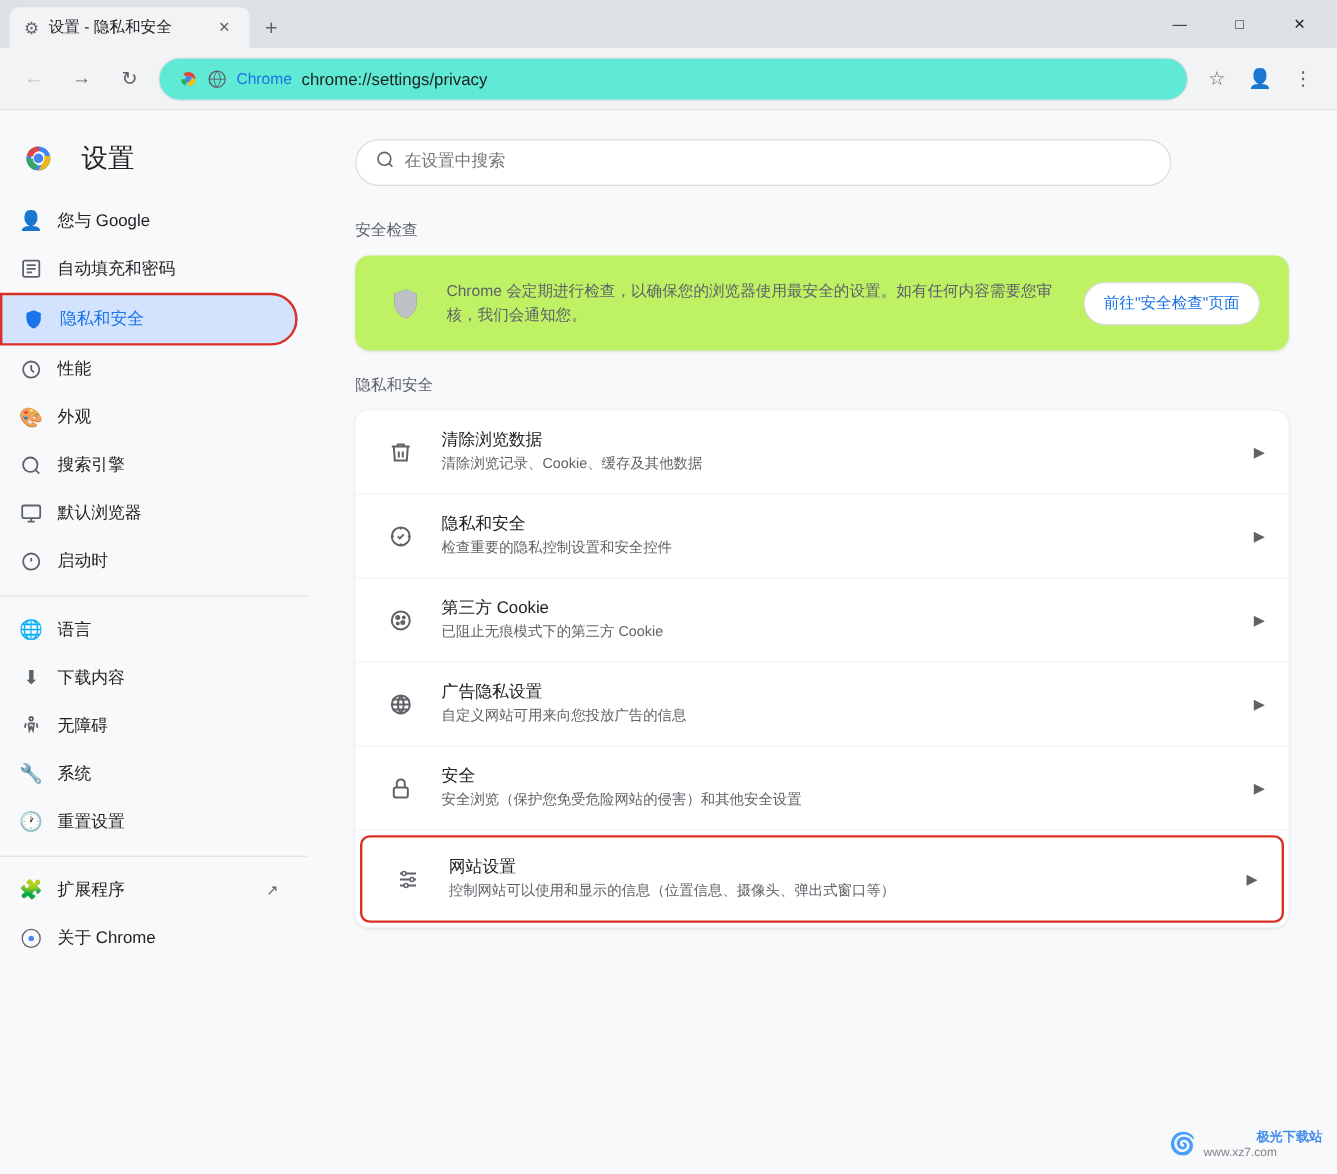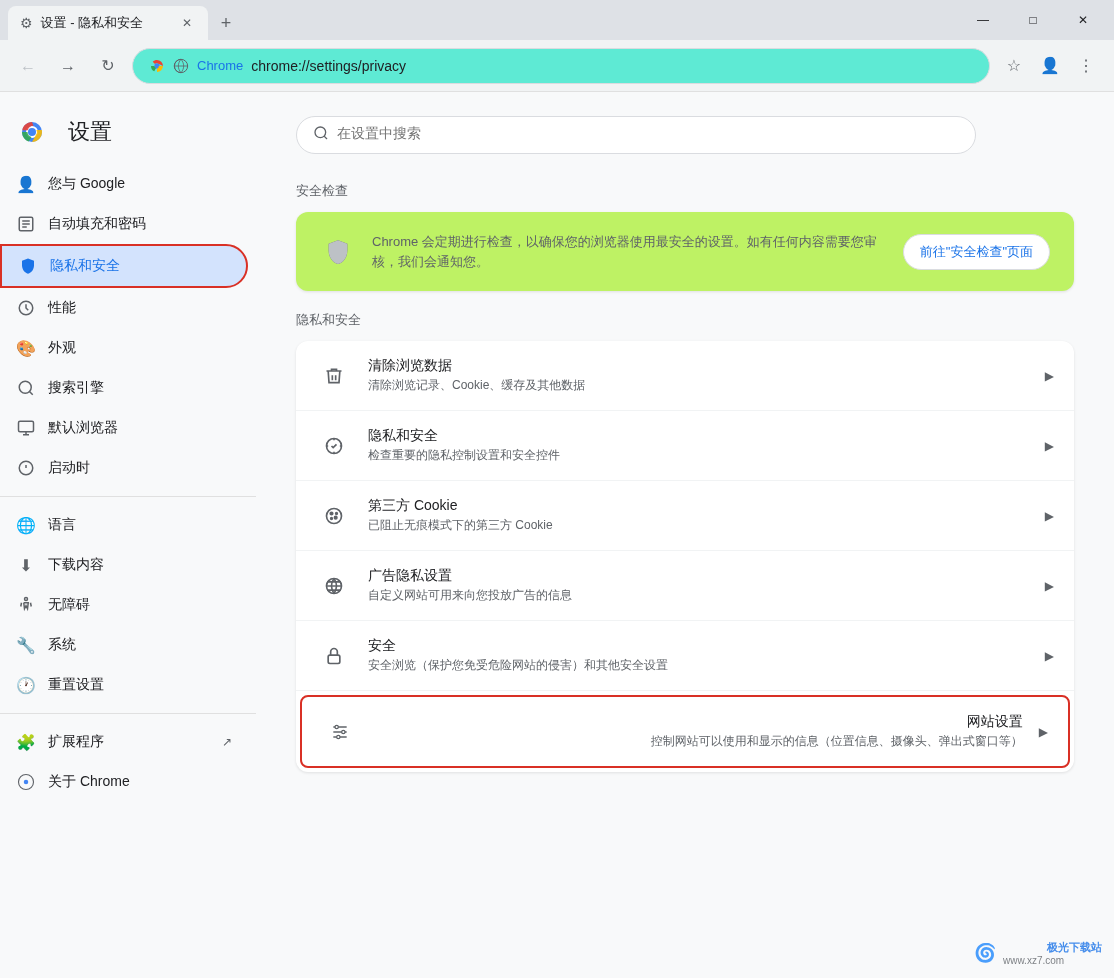--- a/index.html
+++ b/index.html
@@ -303,21 +303,21 @@
       box-shadow: 0 1px 3px rgba(0,0,0,0.1);
     }
     .settings-item {
       display: flex;
       align-items: center;
       padding: 16px 20px;
       gap: 16px;
       border-bottom: 1px solid #f1f3f4;
       cursor: pointer;
     }
-    .settings-item:last-child { border-bottom: none; text-align: right; }
+    .settings-item:last-child { border-bottom: none; }
     .item-icon {
       width: 36px;
       height: 36px;
       display: flex;
       align-items: center;
       justify-content: center;
       font-size: 18px;
       color: #5f6368;
       flex-shrink: 0;
     }

